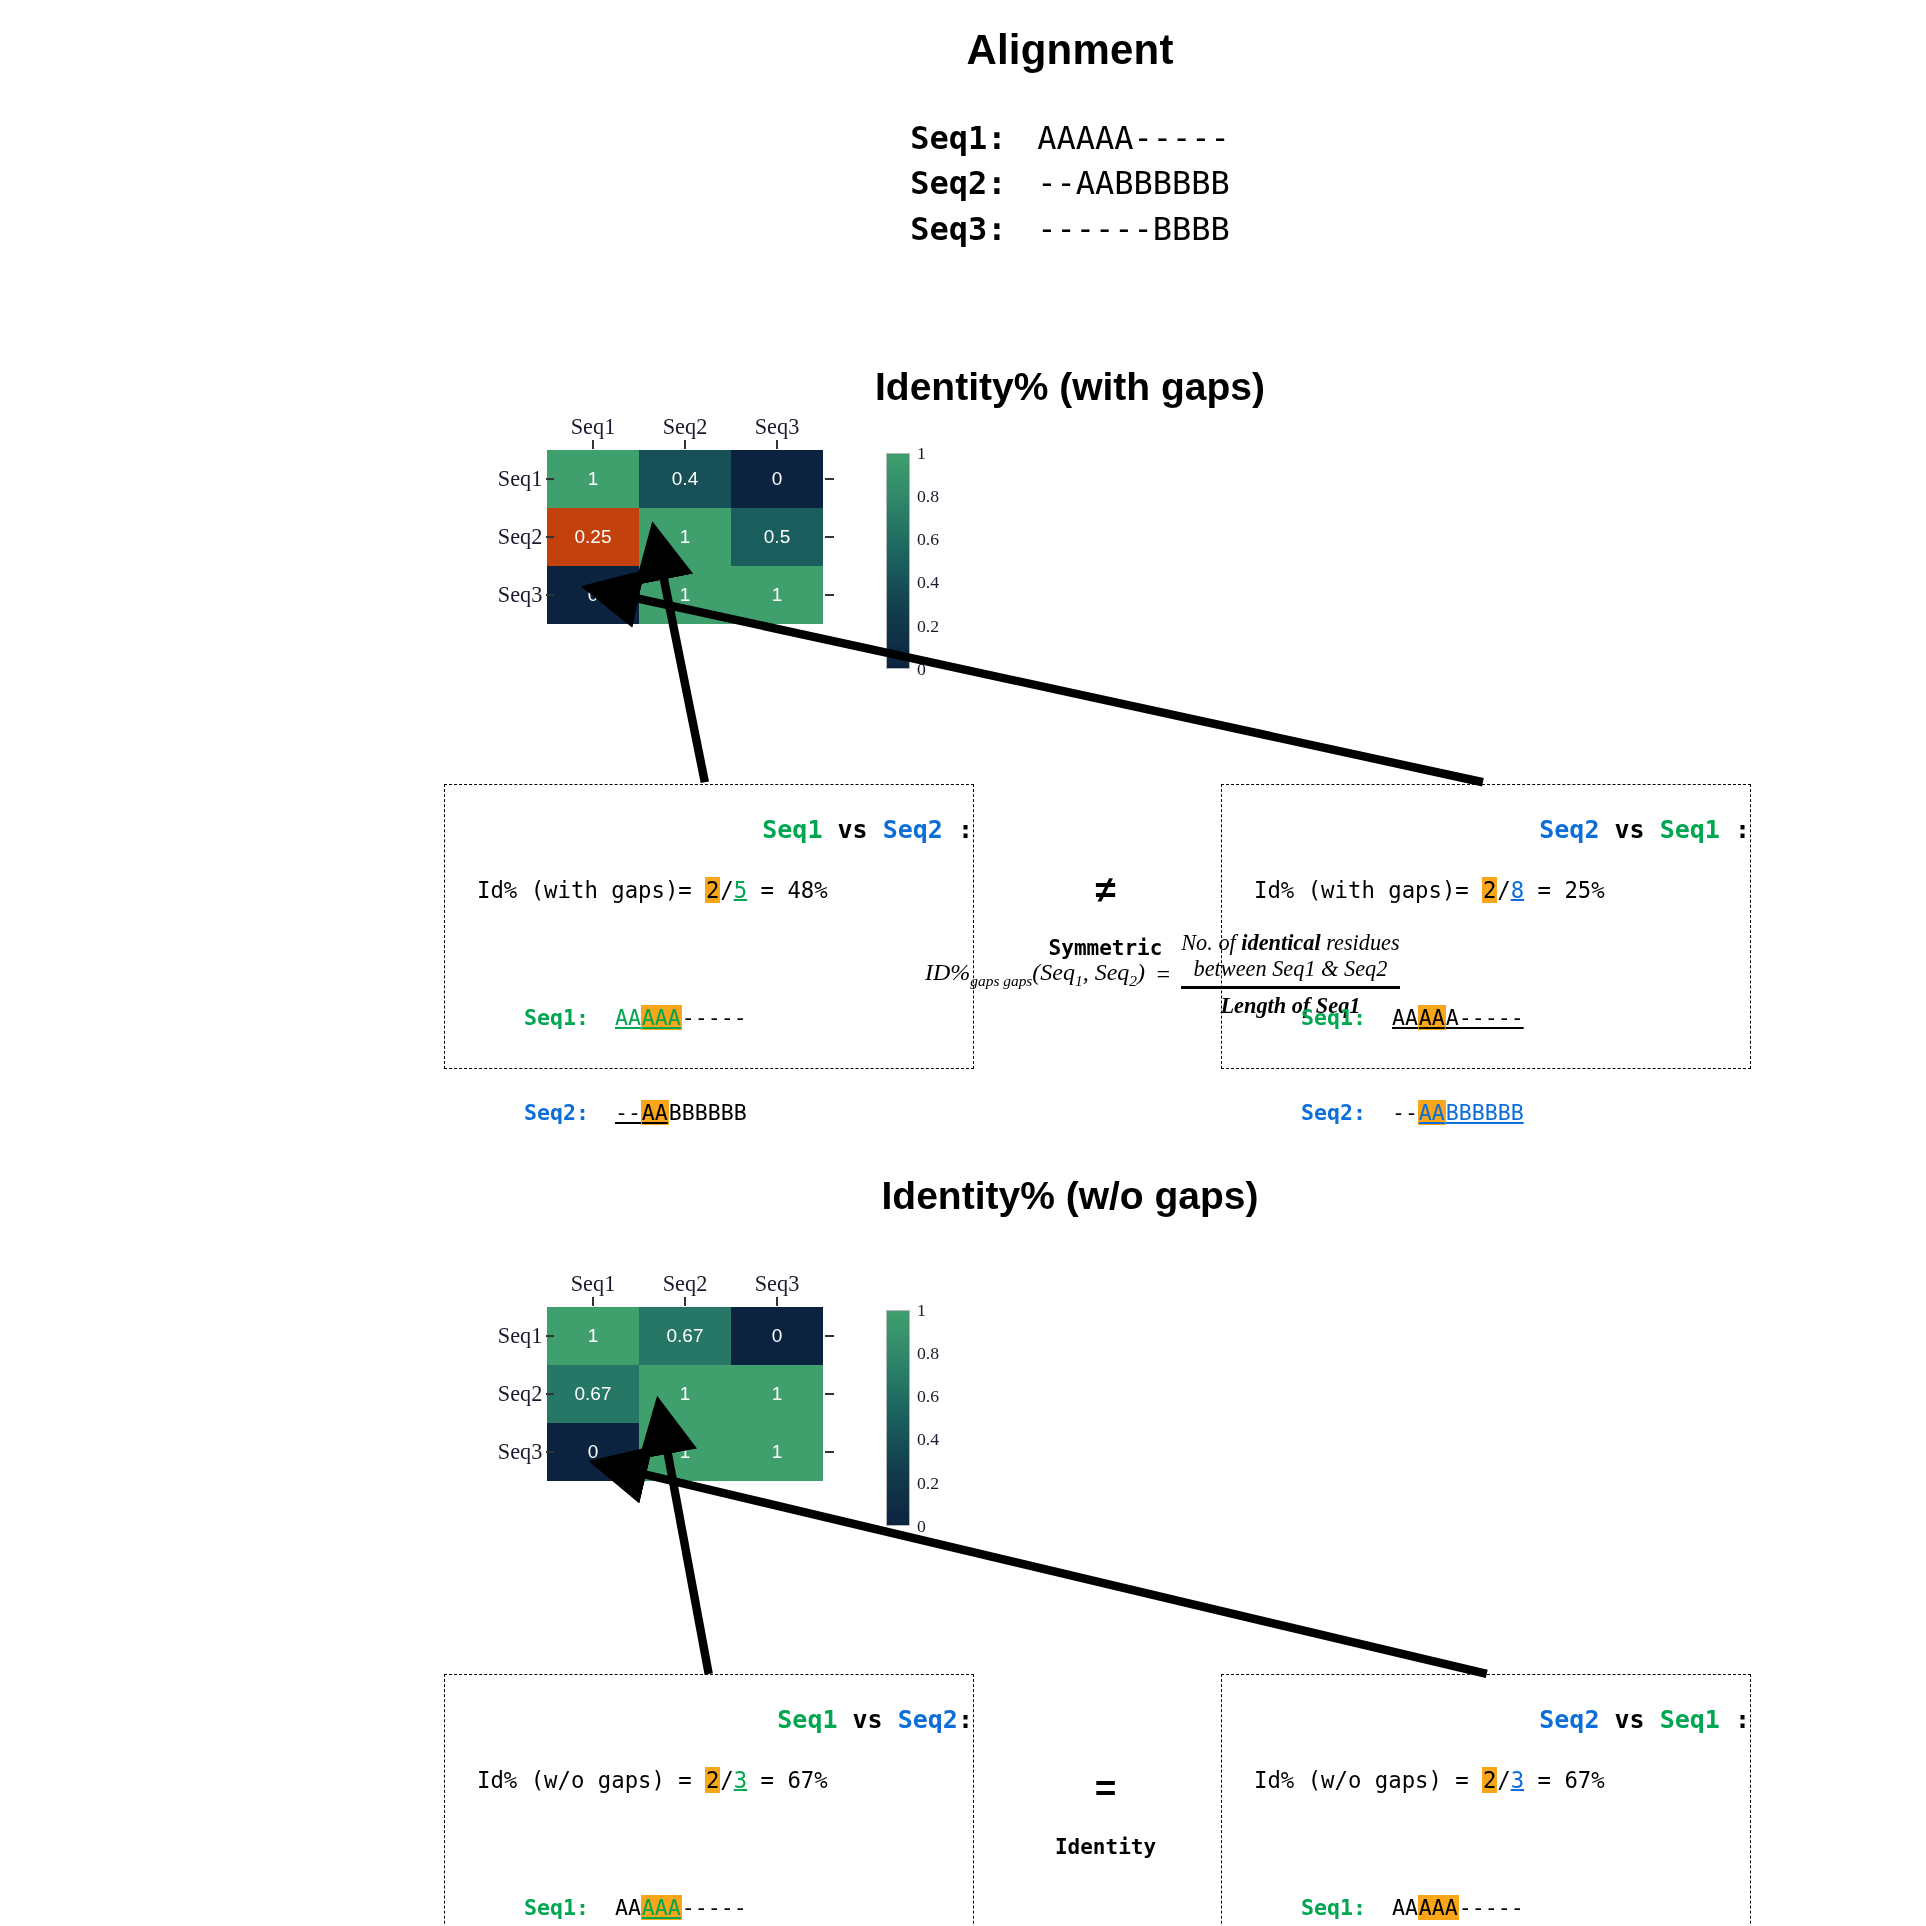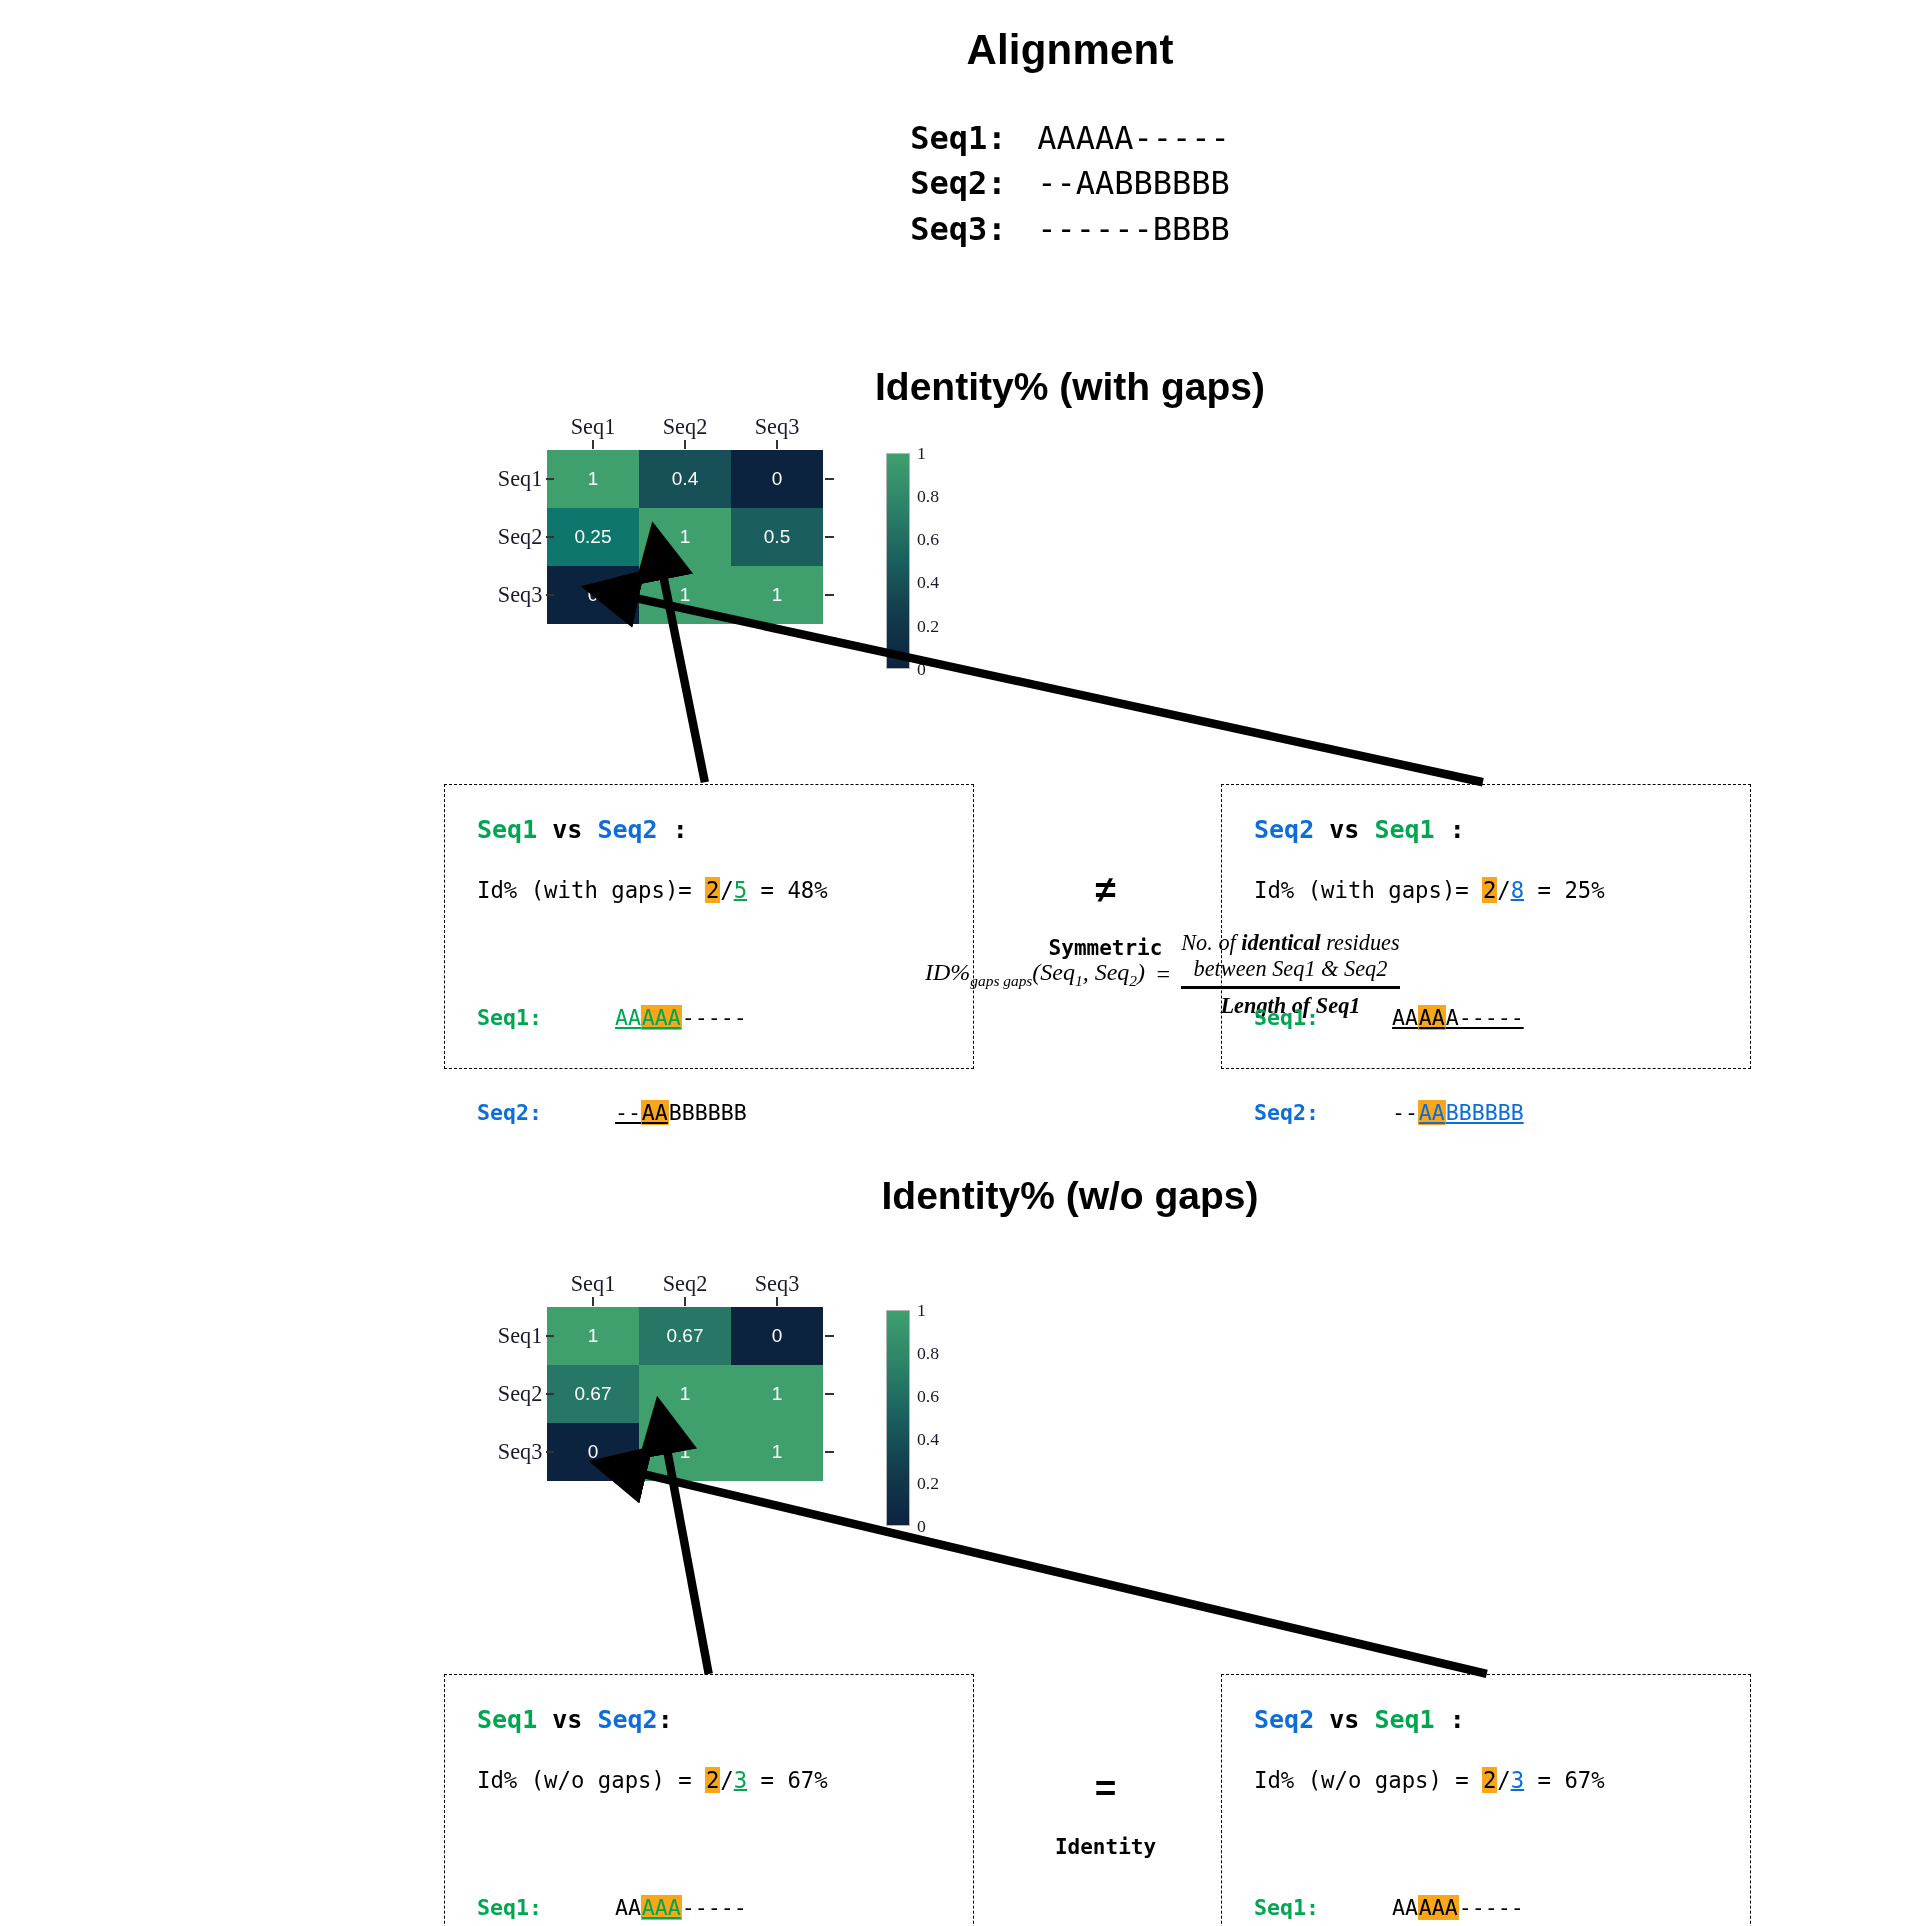--- a/index.html
+++ b/index.html
@@ -102,20 +102,21 @@
   
   .boxrow { position: absolute; left: 0; width: 100%; }
   #boxrow1 { top: 784px; }
   #boxrow2 { top: 1674px; }
   #boxrow3 { top: 2569px; }
 
   .detail-box {
     position: absolute; width: 530px; height: 285px;
     border: 1.9px dashed #000;
     padding: 30px 0 0 32px;
+    text-align: right;
   }
   .box-left  { left: 444px; }
   .box-right { left: 1221px; }
 
   .box-head {
     font-size: 25px; font-weight: bold;
     font-family: "DejaVu Sans Mono", monospace;
     white-space: pre; margin-bottom: 33px;
   }
   .g { color: #00a650; }
@@ -211,21 +212,21 @@
             </div>
           <div class="hm-rowlabel">
               <span>Seq3</span>
               <i></i>
             </div>
         </div>
         <div class="hm-grid">
             <div class="hm-cell" style="background: rgb(63, 160, 110);">1</div>
             <div class="hm-cell" style="background: rgb(23, 81, 87);">0.4</div>
             <div class="hm-cell" style="background: rgb(12, 35, 64);">0</div>
-            <div class="hm-cell" style="background: #0f766e;">0.25</div>
+            <div class="hm-cell" style="background: #c2410c;">0.25</div>
             <div class="hm-cell" style="background: rgb(63, 160, 110);">1</div>
             <div class="hm-cell" style="background: rgb(26, 95, 94);">0.5</div>
             <div class="hm-cell" style="background: rgb(12, 35, 64);">0</div>
             <div class="hm-cell" style="background: rgb(63, 160, 110);">1</div>
             <div class="hm-cell" style="background: rgb(63, 160, 110);">1</div>
           </div>
         <div class="hm-rowticks">
           <div class="hm-rowtick">
               <i></i>
             </div>

